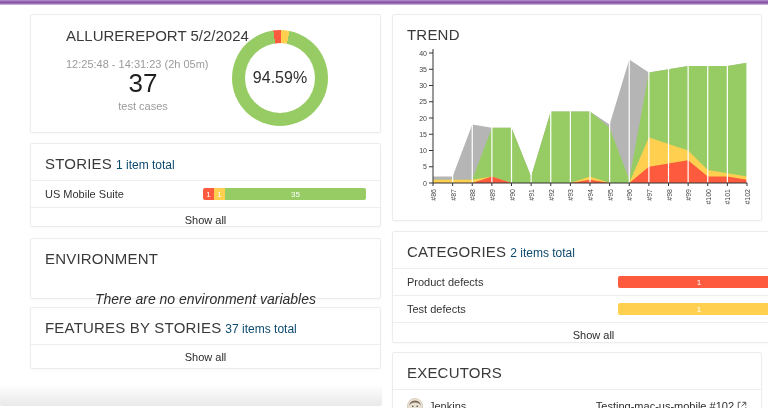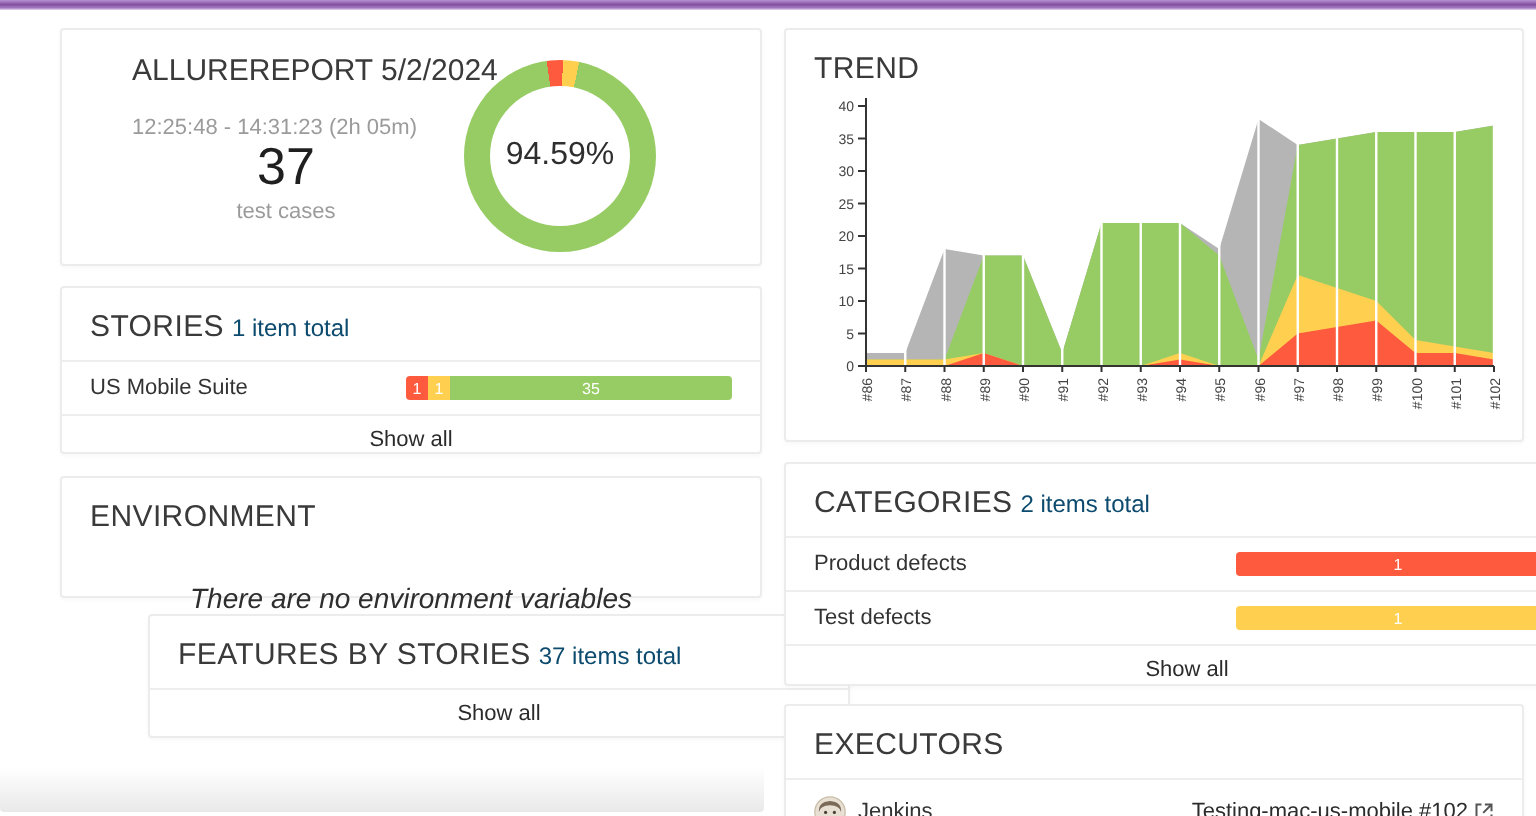--- a/index.html
+++ b/index.html
@@ -83,21 +83,21 @@
     <div class="show-all">Show all</div>
   </div>
 
   <div class="card" style="left:30px;top:238px;width:351px;height:61px;">
     <div class="card-header">
       <span>ENVIRONMENT</span>
     </div>
     <div class="env-empty">There are no environment variables</div>
   </div>
 
-  <div class="card" style="left:30px;top:307px;width:351px;height:62px;margin-left:44px;">
+  <div class="card" style="left:30px;top:307px;width:351px;height:62px;">
     <div class="card-header">
       <span>FEATURES BY STORIES</span><span class="count">37 items total</span>
     </div>
     <div class="show-all">Show all</div>
   </div>
 
   <div class="fade"></div>
 
   <div class="card" style="left:392px;top:14px;width:370px;height:207px;">
     <div class="card-header">

